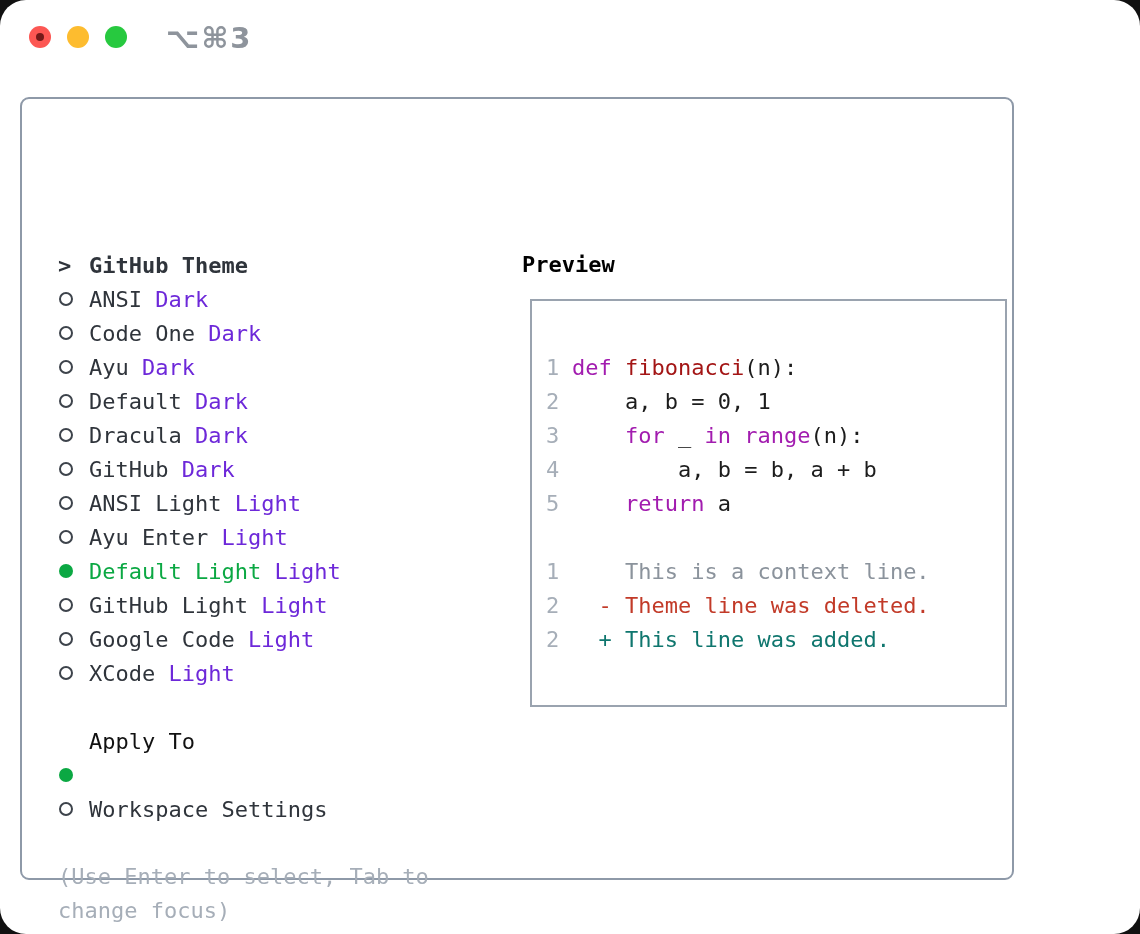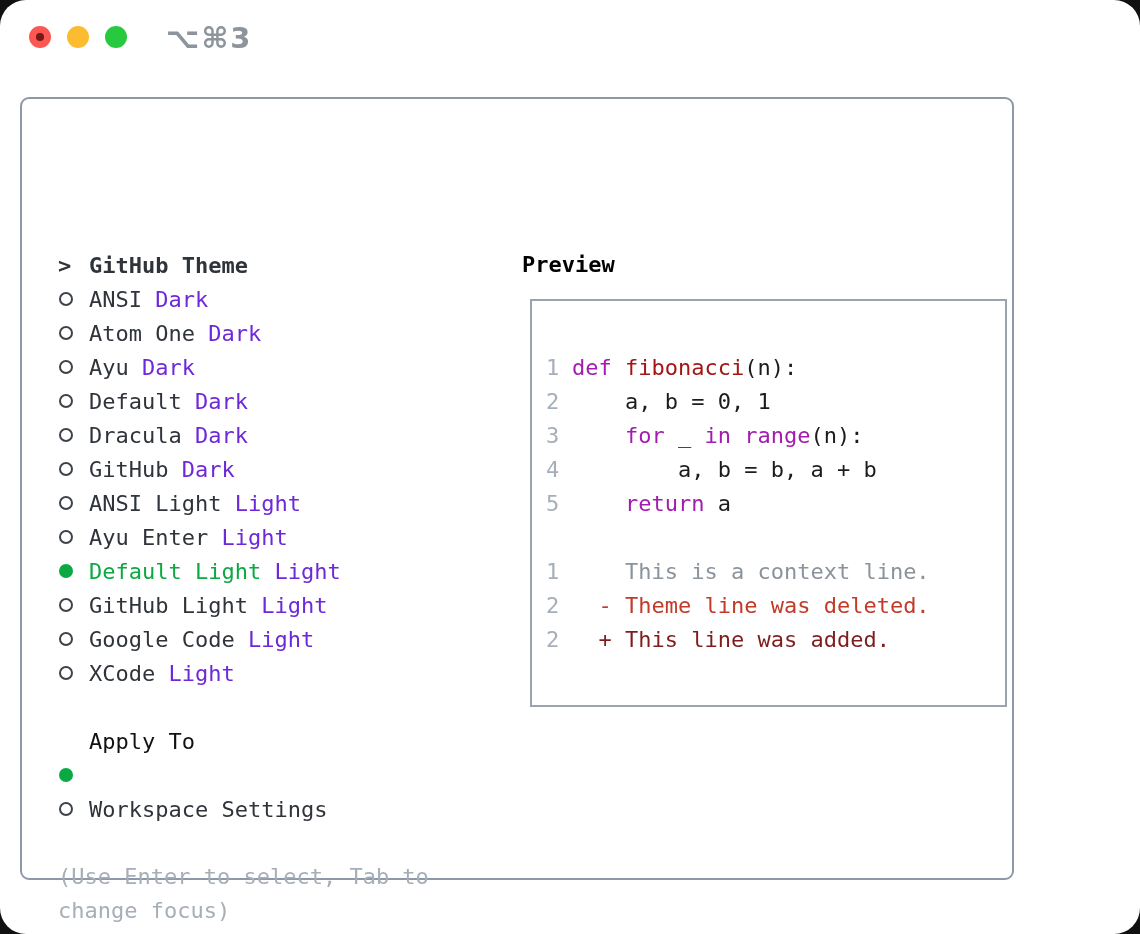--- a/index.html
+++ b/index.html
@@ -46,21 +46,21 @@
     padding:49px 0 0 14px;overflow:hidden;
   }
   .cline{display:flex;height:34px;align-items:center;font-size:22px;}
   .ln{width:13px;flex:0 0 13px;margin-right:13px;text-align:left;}
   .ctext{white-space:pre;}
 </style>
 <style>.traffic.red::after{background:#731a19;}
  .row{color:#2f343b;} .hint{color:#a6aeb8;}
  .opt-tag{color:#6d28d9;} .ln{color:#a6aeb8;}
  .seg-kw{color:#a21caf;} .seg-fn{color:#a31515;} .seg-pl{color:#1c1c1c;}
- .diff-context{color:#8b939c;} .diff-deleted{color:#c23a28;} .diff-added{color:#7f1d1d;}
+ .diff-context{color:#8b939c;} .diff-deleted{color:#c23a28;} .diff-added{color:#0f766e;}
  .sel{color:#0ba843;} .dot.on{background:#0ba843;}</style></head>
 <body>
 
 <div class="window">
 
   <div class="titlebar">
     <div class="traffic red" style="background: rgb(252, 87, 83);"></div>
     <div class="traffic yellow" style="background: rgb(253, 188, 47);"></div>
     <div class="traffic green" style="background: rgb(39, 201, 63);"></div>
     <div class="shortcut" style="color: rgb(142, 148, 156);">⌥⌘3</div>
@@ -75,21 +75,21 @@
       </div>
 
       <div id="theme-list">
   <div class="row option">
     <span class="gutter"><span class="dot off"></span></span>
     <span class="opt-label">ANSI</span><span class="opt-tag"> Dark</span>
   </div>
 
   <div class="row option">
     <span class="gutter"><span class="dot off"></span></span>
-    <span class="opt-label">Atom One</span><span class="opt-tag"> Dark</span>
+    <span class="opt-label">Code One</span><span class="opt-tag"> Dark</span>
   </div>
 
   <div class="row option">
     <span class="gutter"><span class="dot off"></span></span>
     <span class="opt-label">Ayu</span><span class="opt-tag"> Dark</span>
   </div>
 
   <div class="row option">
     <span class="gutter"><span class="dot off"></span></span>
     <span class="opt-label">Default</span><span class="opt-tag"> Dark</span>

